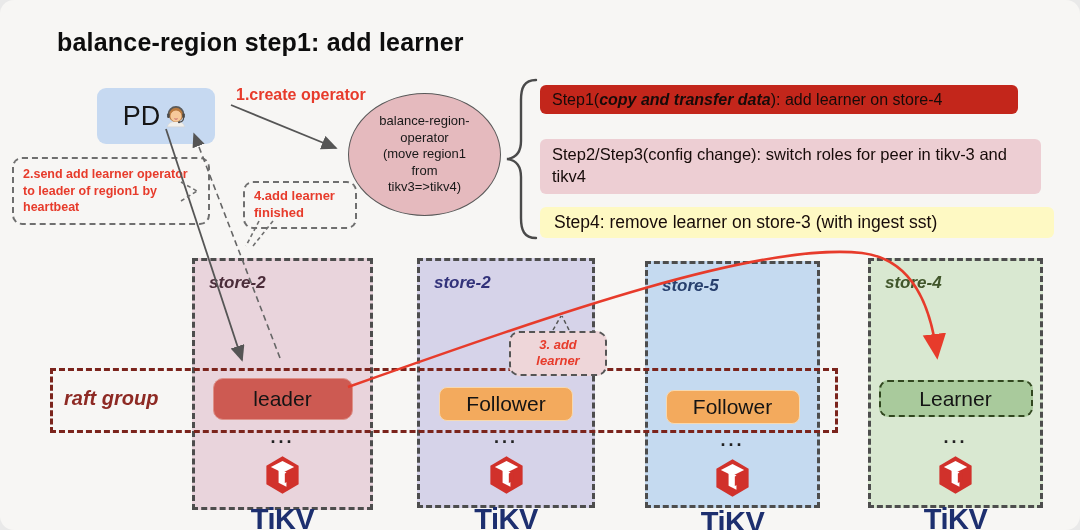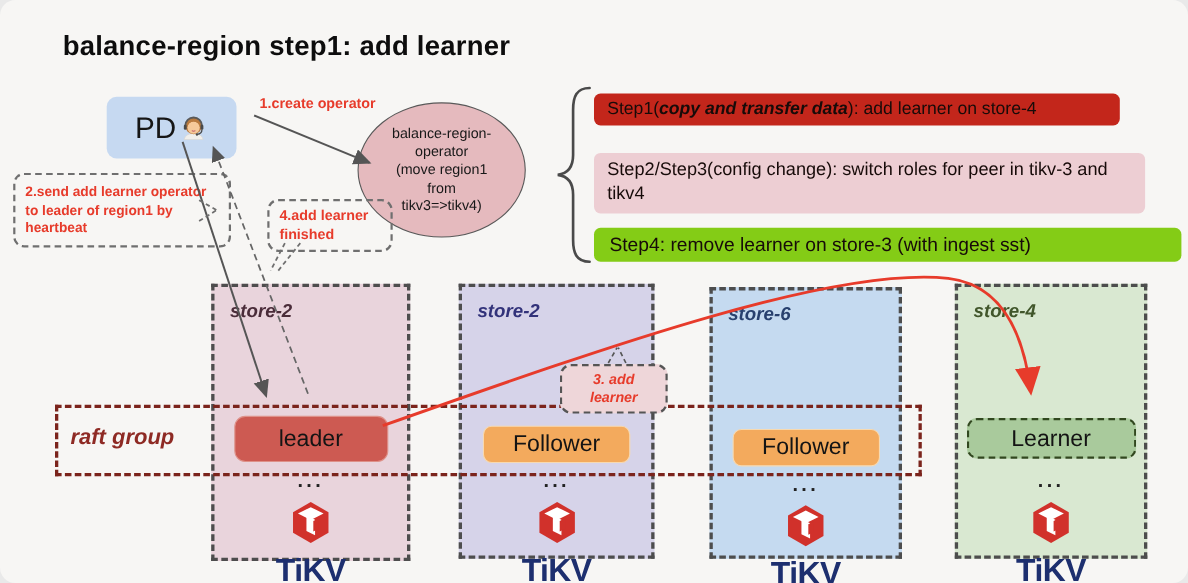--- a/index.html
+++ b/index.html
@@ -6,33 +6,33 @@
   body{font-family:"Liberation Sans", sans-serif; background:#e9e9e9;}
   #canvas{position:relative;width:1080px;height:530px;background:#f7f6f4;overflow:hidden;border-radius:14px;}
 
   #title{position:absolute;left:57px;top:28px;font-size:25px;font-weight:bold;color:#0d0d0d;letter-spacing:.2px;}
 
   
   #pd-box{position:absolute;left:97px;top:88px;width:118px;height:56px;background:#c6d9f1;border-radius:9px;
     display:flex;align-items:center;justify-content:center;gap:3px;}
   #pd-box .pd-label{font-size:27px;color:#161616;}
 
-  #create-op{position:absolute;left:236px;top:86px;font-size:13px;font-weight:bold;color:#e73b2b;}
+  #create-op{position:absolute;left:236px;top:86px;font-size:16px;font-weight:bold;color:#e73b2b;}
 
   
-  #operator-ellipse{position:absolute;left:325px;top:93px;width:151px;height:121px;background:#e5babe;
+  #operator-ellipse{position:absolute;left:348px;top:93px;width:151px;height:121px;background:#e5babe;
     border:1.5px solid #595959;border-radius:50%;display:flex;align-items:center;justify-content:center;
     font-size:13px;line-height:1.28;color:#181818;text-align:center;white-space:pre-line;}
 
   
   .stepbox{position:absolute;border-radius:6px;color:#170b09;}
   #step1{left:540px;top:85px;width:460px;height:29px;background:#c3261b;padding:0 6px 0 12px;line-height:29px;font-size:16px;}
   #step1 .emph{font-weight:bold;font-style:italic;}
   #step2{left:540px;top:139px;width:479px;background:#edced3;padding:5px 10px 6px 12px;font-size:16.5px;line-height:1.33;}
-  #step3{left:540px;top:207px;width:492px;height:31px;background:#84cc16;padding:0 28px 0 14px;line-height:31px;font-size:17.5px;}
+  #step3{left:540px;top:207px;width:492px;height:31px;background:#fef9c3;padding:0 8px 0 14px;line-height:31px;font-size:17.5px;}
 
   
   .bubble{position:absolute;border:2px dashed #6f6f6f;border-radius:10px;color:#e73b2b;font-weight:bold;z-index:30;white-space:pre-line;}
   #bubble2{left:12px;top:157px;width:176px;padding:7px 9px;font-size:12.5px;line-height:1.32;}
   #bubble4{left:243px;top:181px;width:92px;padding:5px 9px;font-size:13px;line-height:1.3;}
   #bubble3{left:509px;top:331px;width:66px;padding:4px 14px;font-size:13px;line-height:1.25;background:#eed6d9;
     font-style:italic;text-align:center;border-color:#555;z-index:30;}
 
   
   .store{position:absolute;border:3px dashed #4d4d4d;z-index:10;}
@@ -128,21 +128,21 @@
         <polygon points="22,2 39.3,12 39.3,32 22,42 4.7,32 4.7,12" fill="#d1312b"></polygon>
         <polygon points="22,7 34.5,13.3 22,19.6 9.5,13.3" fill="#ffffff"></polygon>
         <polygon points="17.8,15.2 26.2,19.4 26.2,34.5 17.8,30.3" fill="#ffffff"></polygon>
         <polygon points="24.5,20.5 30,17.8 30,28 24.5,30.7" fill="#d1312b"></polygon>
       </svg>
       <span class="brand-text">TiKV</span>
     </div>
   </div>
 
   <div id="store3" class="store">
-    <div class="store-label">store-6</div>
+    <div class="store-label">store-5</div>
     <div class="role">Follower</div>
     <div class="ellipsis">...</div>
     <div class="brand">
       <svg width="41" height="44" viewBox="0 0 44 44">
         <polygon points="22,2 39.3,12 39.3,32 22,42 4.7,32 4.7,12" fill="#d1312b"></polygon>
         <polygon points="22,7 34.5,13.3 22,19.6 9.5,13.3" fill="#ffffff"></polygon>
         <polygon points="17.8,15.2 26.2,19.4 26.2,34.5 17.8,30.3" fill="#ffffff"></polygon>
         <polygon points="24.5,20.5 30,17.8 30,28 24.5,30.7" fill="#d1312b"></polygon>
       </svg>
       <span class="brand-text">TiKV</span>

